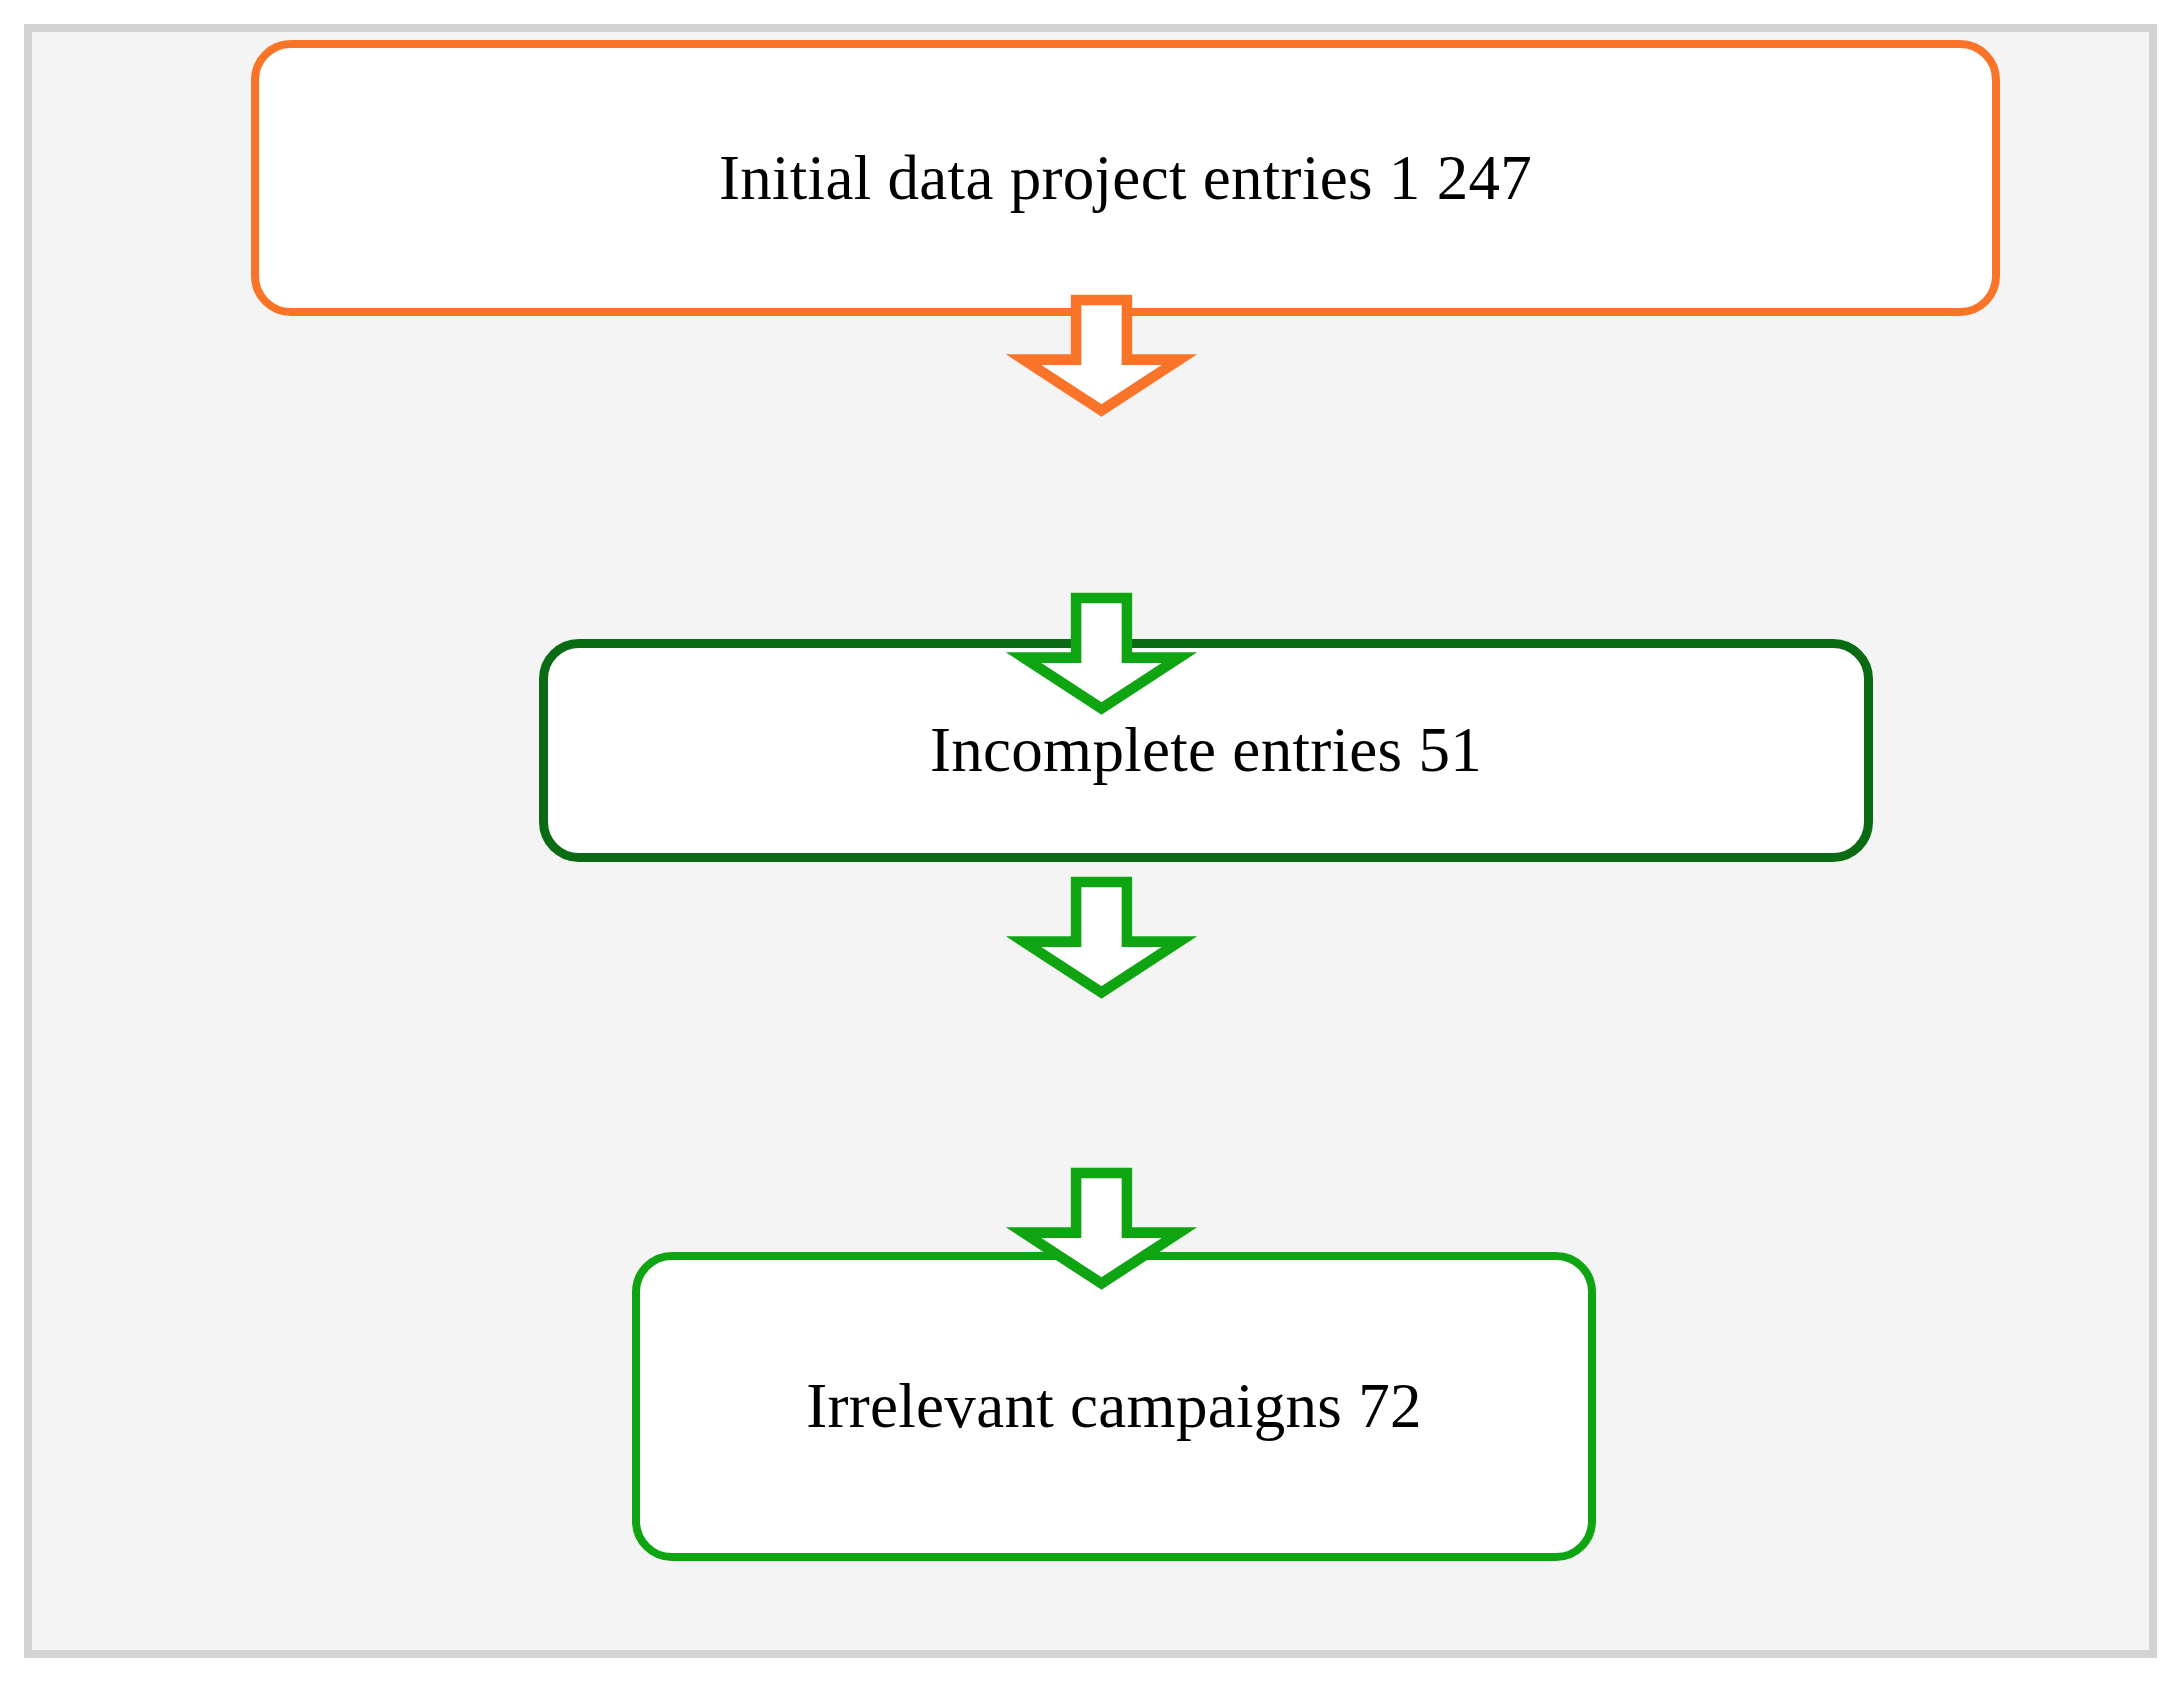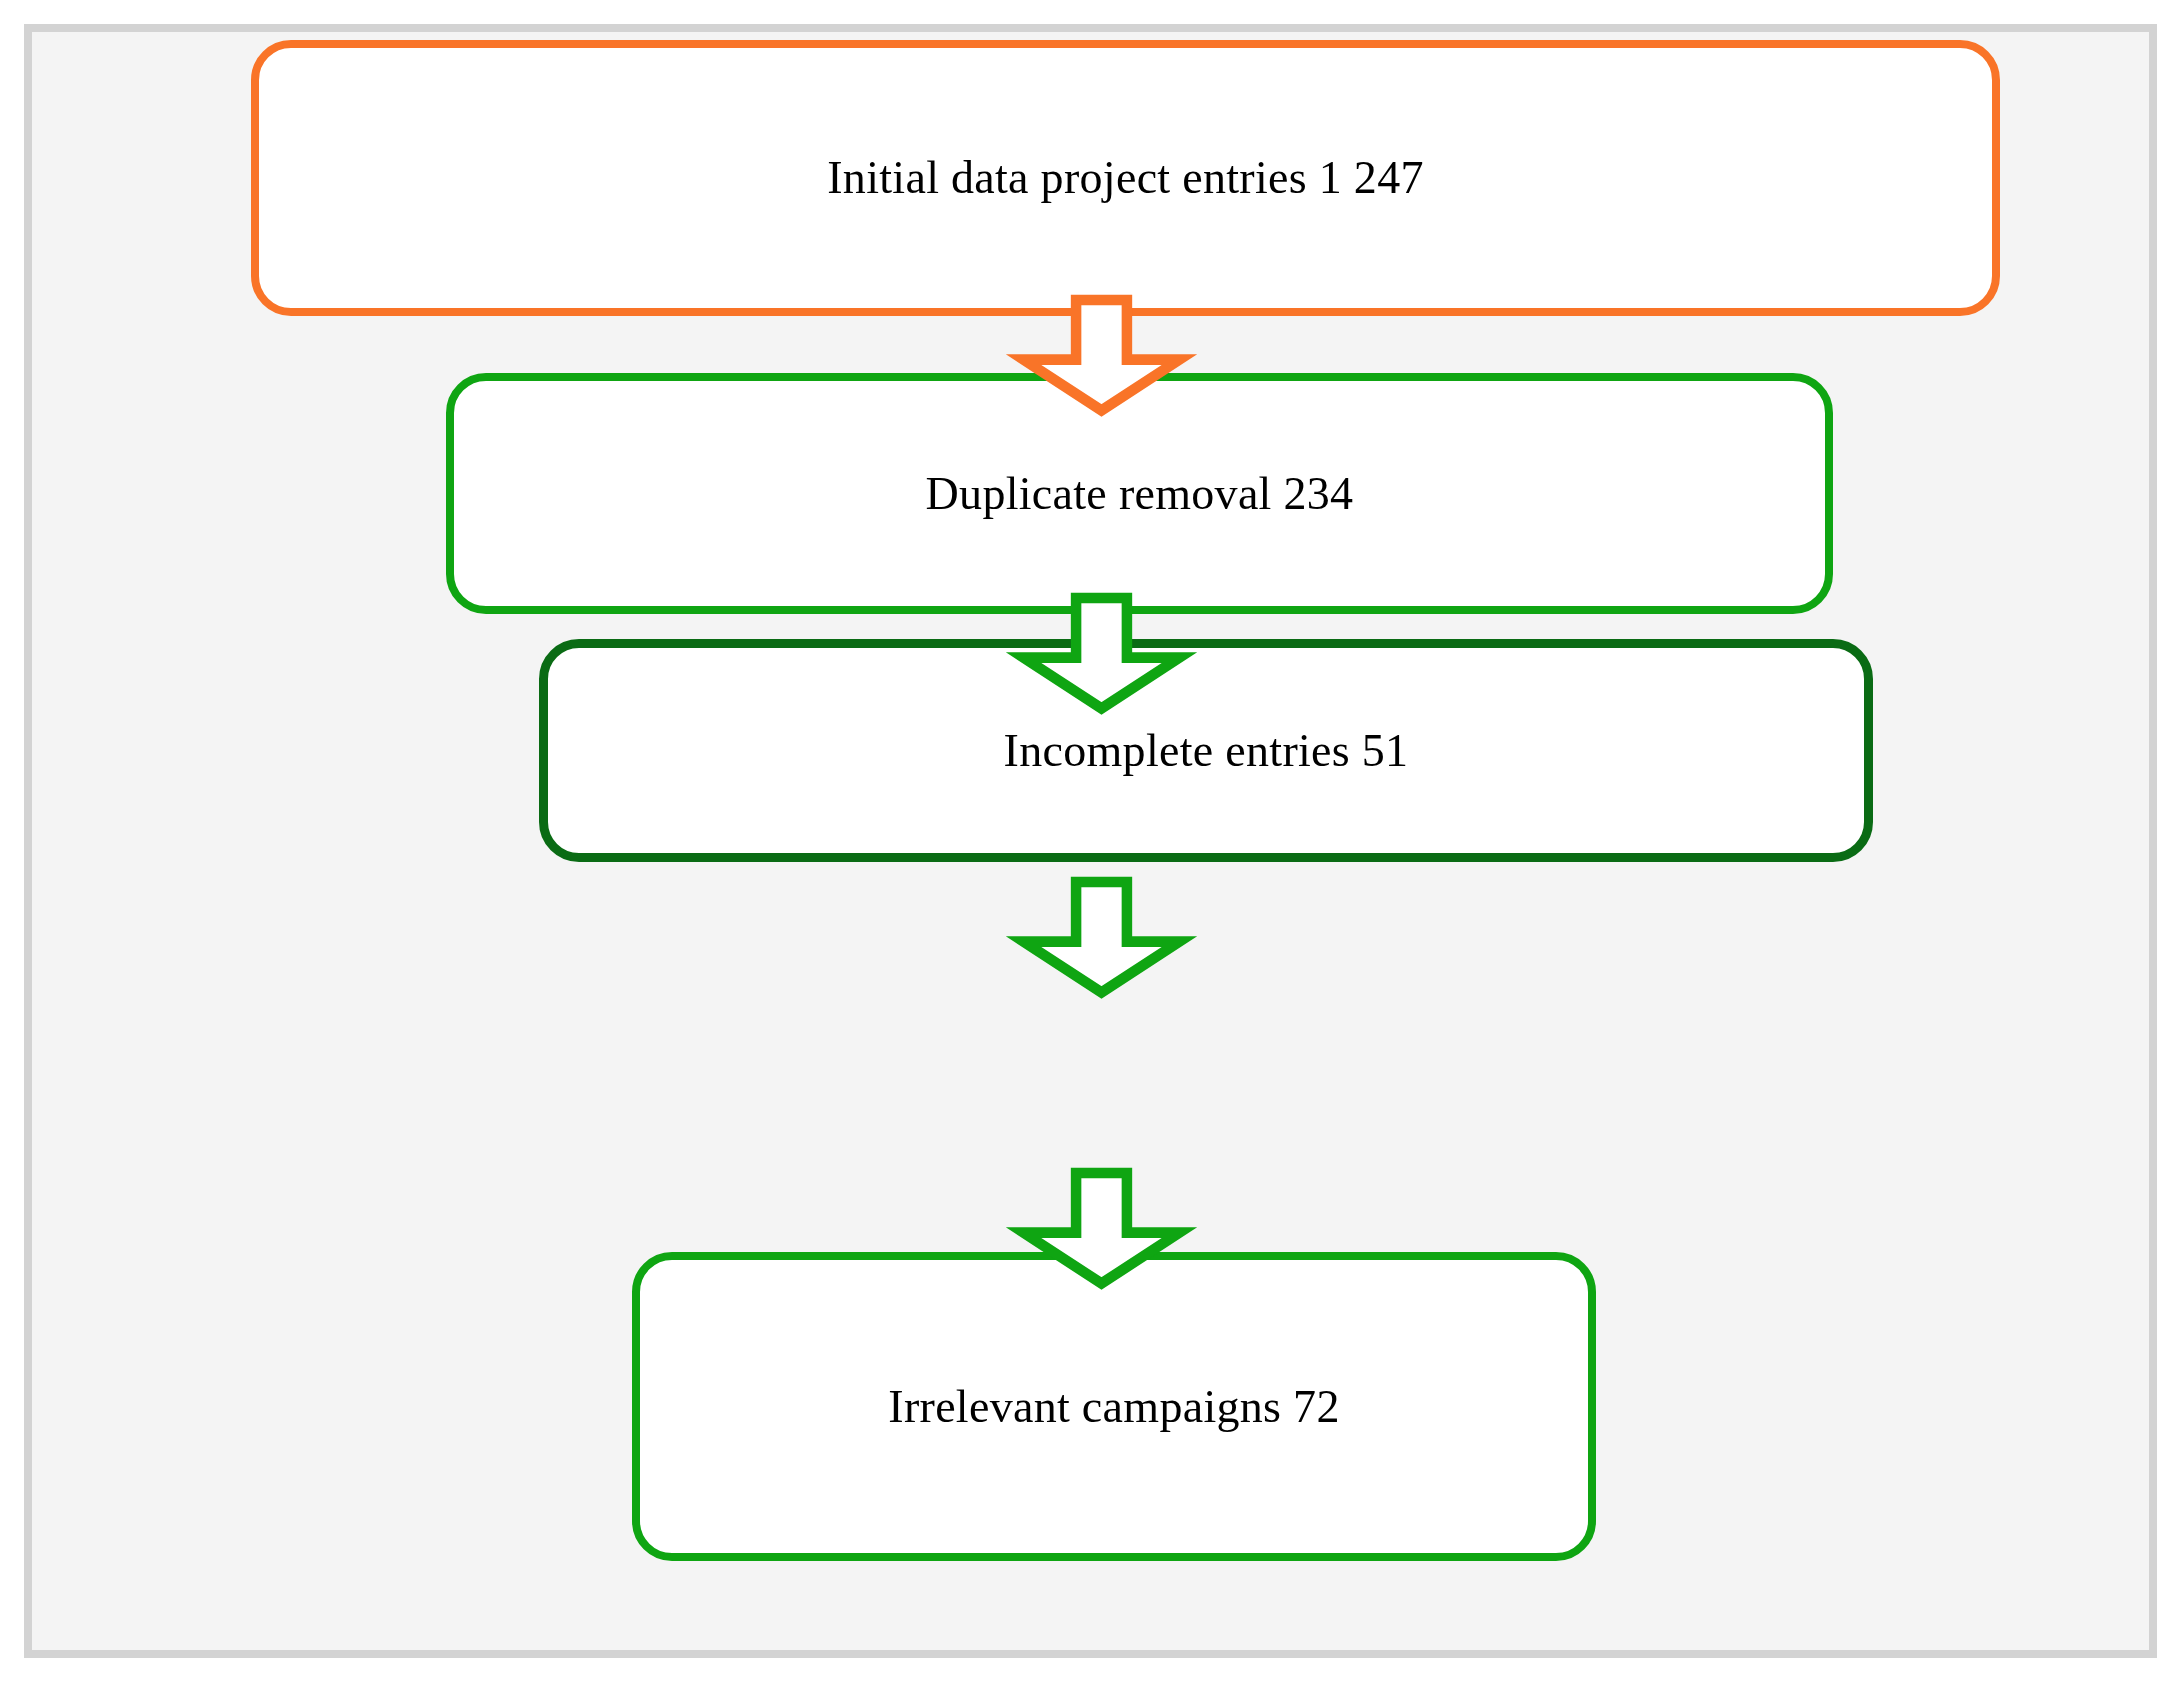--- a/index.html
+++ b/index.html
@@ -40,21 +40,21 @@
     background: #ffffff;
     border-style: solid;
     border-radius: 40px;
     box-sizing: border-box;
     display: flex;
     align-items: center;
     justify-content: center;
     z-index: 2;
   }
   .stage-label {
-    font-size: 46px;
+    font-size: 63px;
     line-height: 1;
     color: #000000;
     white-space: nowrap;
     letter-spacing: 0.3px;
     font-family: "Liberation Serif", "DejaVu Serif", serif;
   }
 
   
   .arrow-connector {
     position: absolute;
@@ -77,23 +77,20 @@
     <div class="stage-box" id="box-1" style="left:219px; top:8px; width:1749px; height:276px; border-width:8px; border-color:#f97428;">
       <span class="stage-label">Initial data project entries 1 247</span>
     </div>
 
     <div class="arrow-connector" id="arrow-1" style="left:981px; top:268px; width:177px; height:114px;">
       <svg viewBox="0 0 202 130" preserveAspectRatio="none">
         <polygon points="72,0 130,0 130,68 190,68 101,126 12,68 72,68" fill="#ffffff" stroke="#f97428" stroke-width="12" stroke-linejoin="miter"></polygon>
       </svg>
     </div>
 
-    <div class="stage-box" id="box-2" style="left:414px; top:341px; width:1387px; height:241px; border-width:8px; border-color:#0fa512;">
-      <span class="stage-label">Duplicate removal 234</span>
-    </div>
 
     <div class="arrow-connector" id="arrow-2" style="left:981px; top:566px; width:177px; height:114px;">
       <svg viewBox="0 0 202 130" preserveAspectRatio="none">
         <polygon points="72,0 130,0 130,68 190,68 101,126 12,68 72,68" fill="#ffffff" stroke="#0fa512" stroke-width="12" stroke-linejoin="miter"></polygon>
       </svg>
     </div>
 
     <div class="stage-box" id="box-3" style="left:507px; top:607px; width:1334px; height:223px; border-width:9.7px; border-color:#0a6b14;">
       <span class="stage-label">Incomplete entries 51</span>
     </div>

